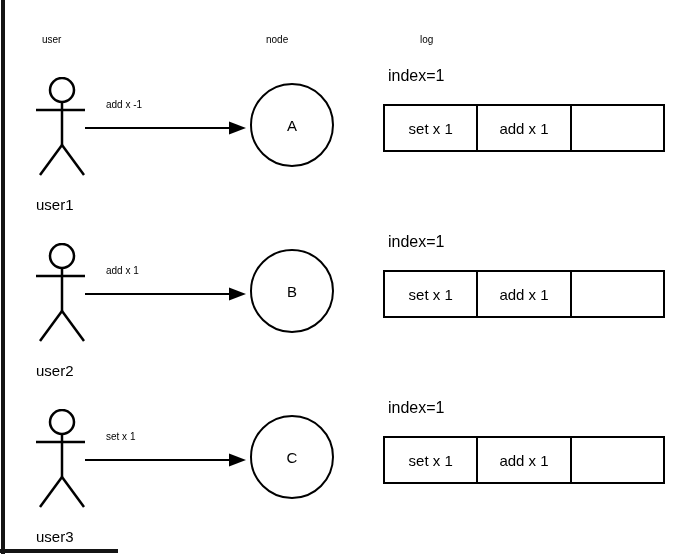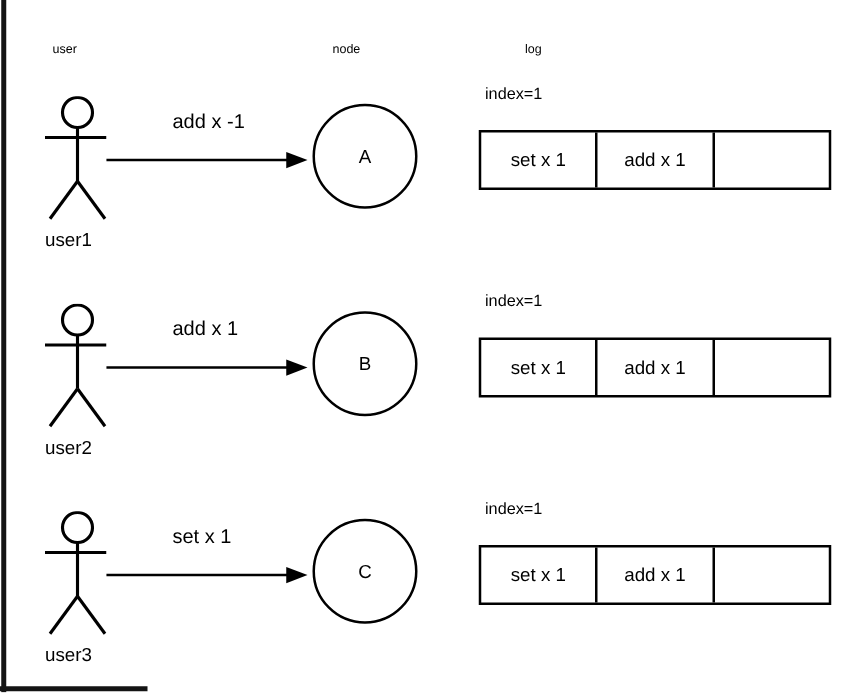--- a/index.html
+++ b/index.html
@@ -17,35 +17,35 @@
   .hdr { position:absolute; top:34px; font-size:10px; font-weight:normal; }
   .hdr-user { left:42px; }
   .hdr-node { left:266px; }
   .hdr-log  { left:420px; }
 
   .section { position:absolute; left:0; width:691px; height:166px; }
 
   .actor { position:absolute; left:30px; top:17px; width:60px; height:100px; }
   .actor * { stroke:#000; stroke-width:2.5; fill:none; }
 
-  .user-label { position:absolute; left:36px; top:124px; font-size:15px; }
+  .user-label { position:absolute; left:36px; top:136px; font-size:15px; }
 
-  .msg-label { position:absolute; left:106px; top:29px; font-size:16px;margin-left:32px; }
+  .msg-label { position:absolute; left:106px; top:39px; font-size:10px; }
 
   .arrow { position:absolute; left:85px; top:58px; width:162px; height:20px; }
 
   .node-circle {
     position:absolute; left:250px; top:23px;
     width:84px; height:84px;
     border:2px solid #000; border-radius:50%;
     display:flex; align-items:center; justify-content:center;
     font-size:15px; box-sizing:border-box;
   }
 
-  .index-label { position:absolute; left:388px; top:7px; font-size:13px; }
+  .index-label { position:absolute; left:388px; top:7px; font-size:16px; }
 
   .log-table {
     position:absolute; left:383px; top:44px;
     width:282px; height:48px;
     border:2px solid #000; box-sizing:border-box;
     display:flex;
   }
   .log-cell {
     flex:1;
     display:flex; align-items:center; justify-content:center;

